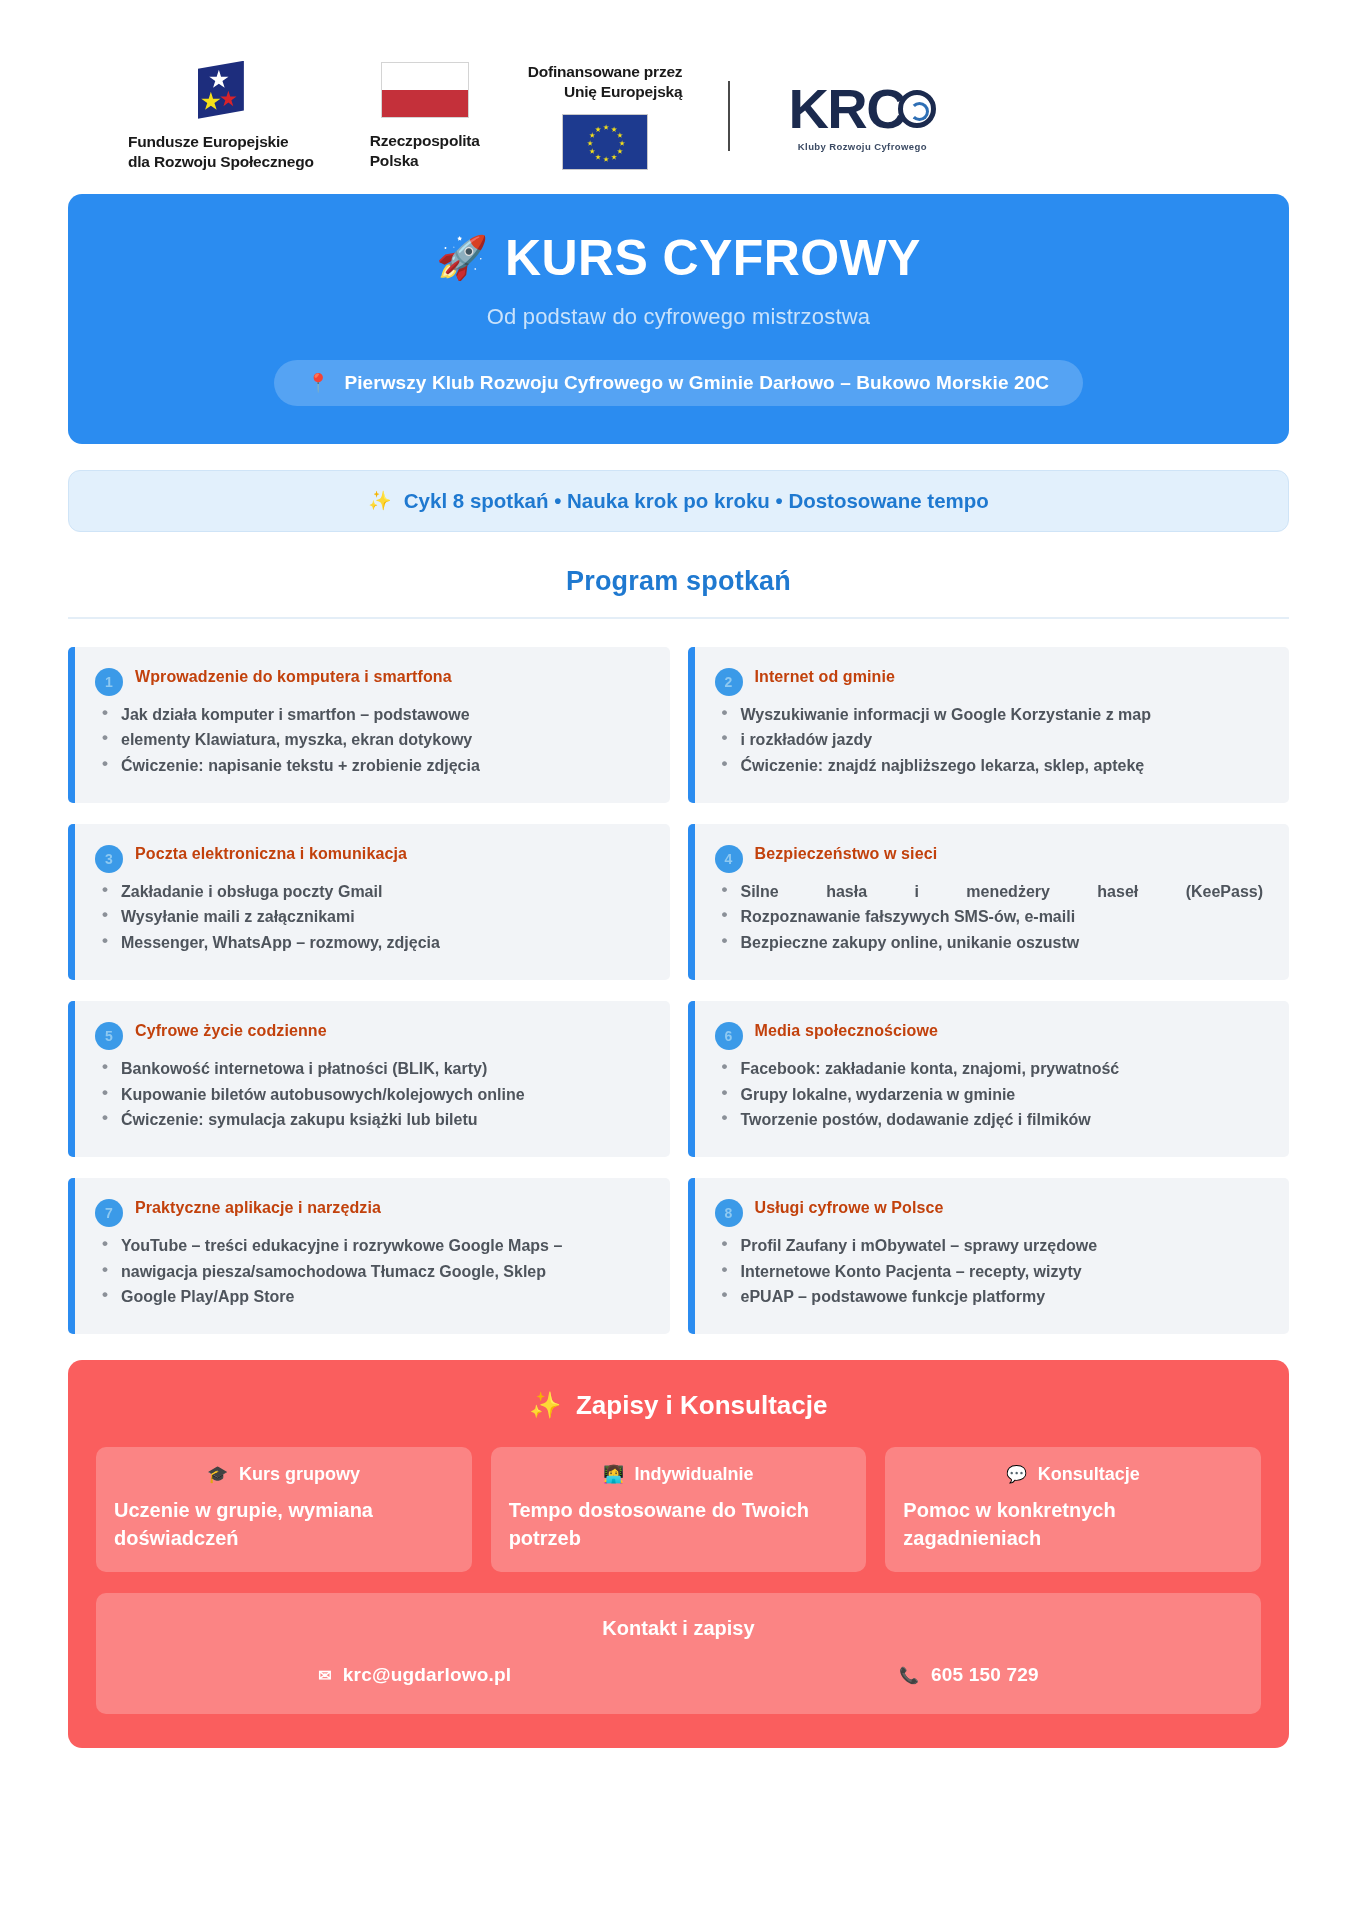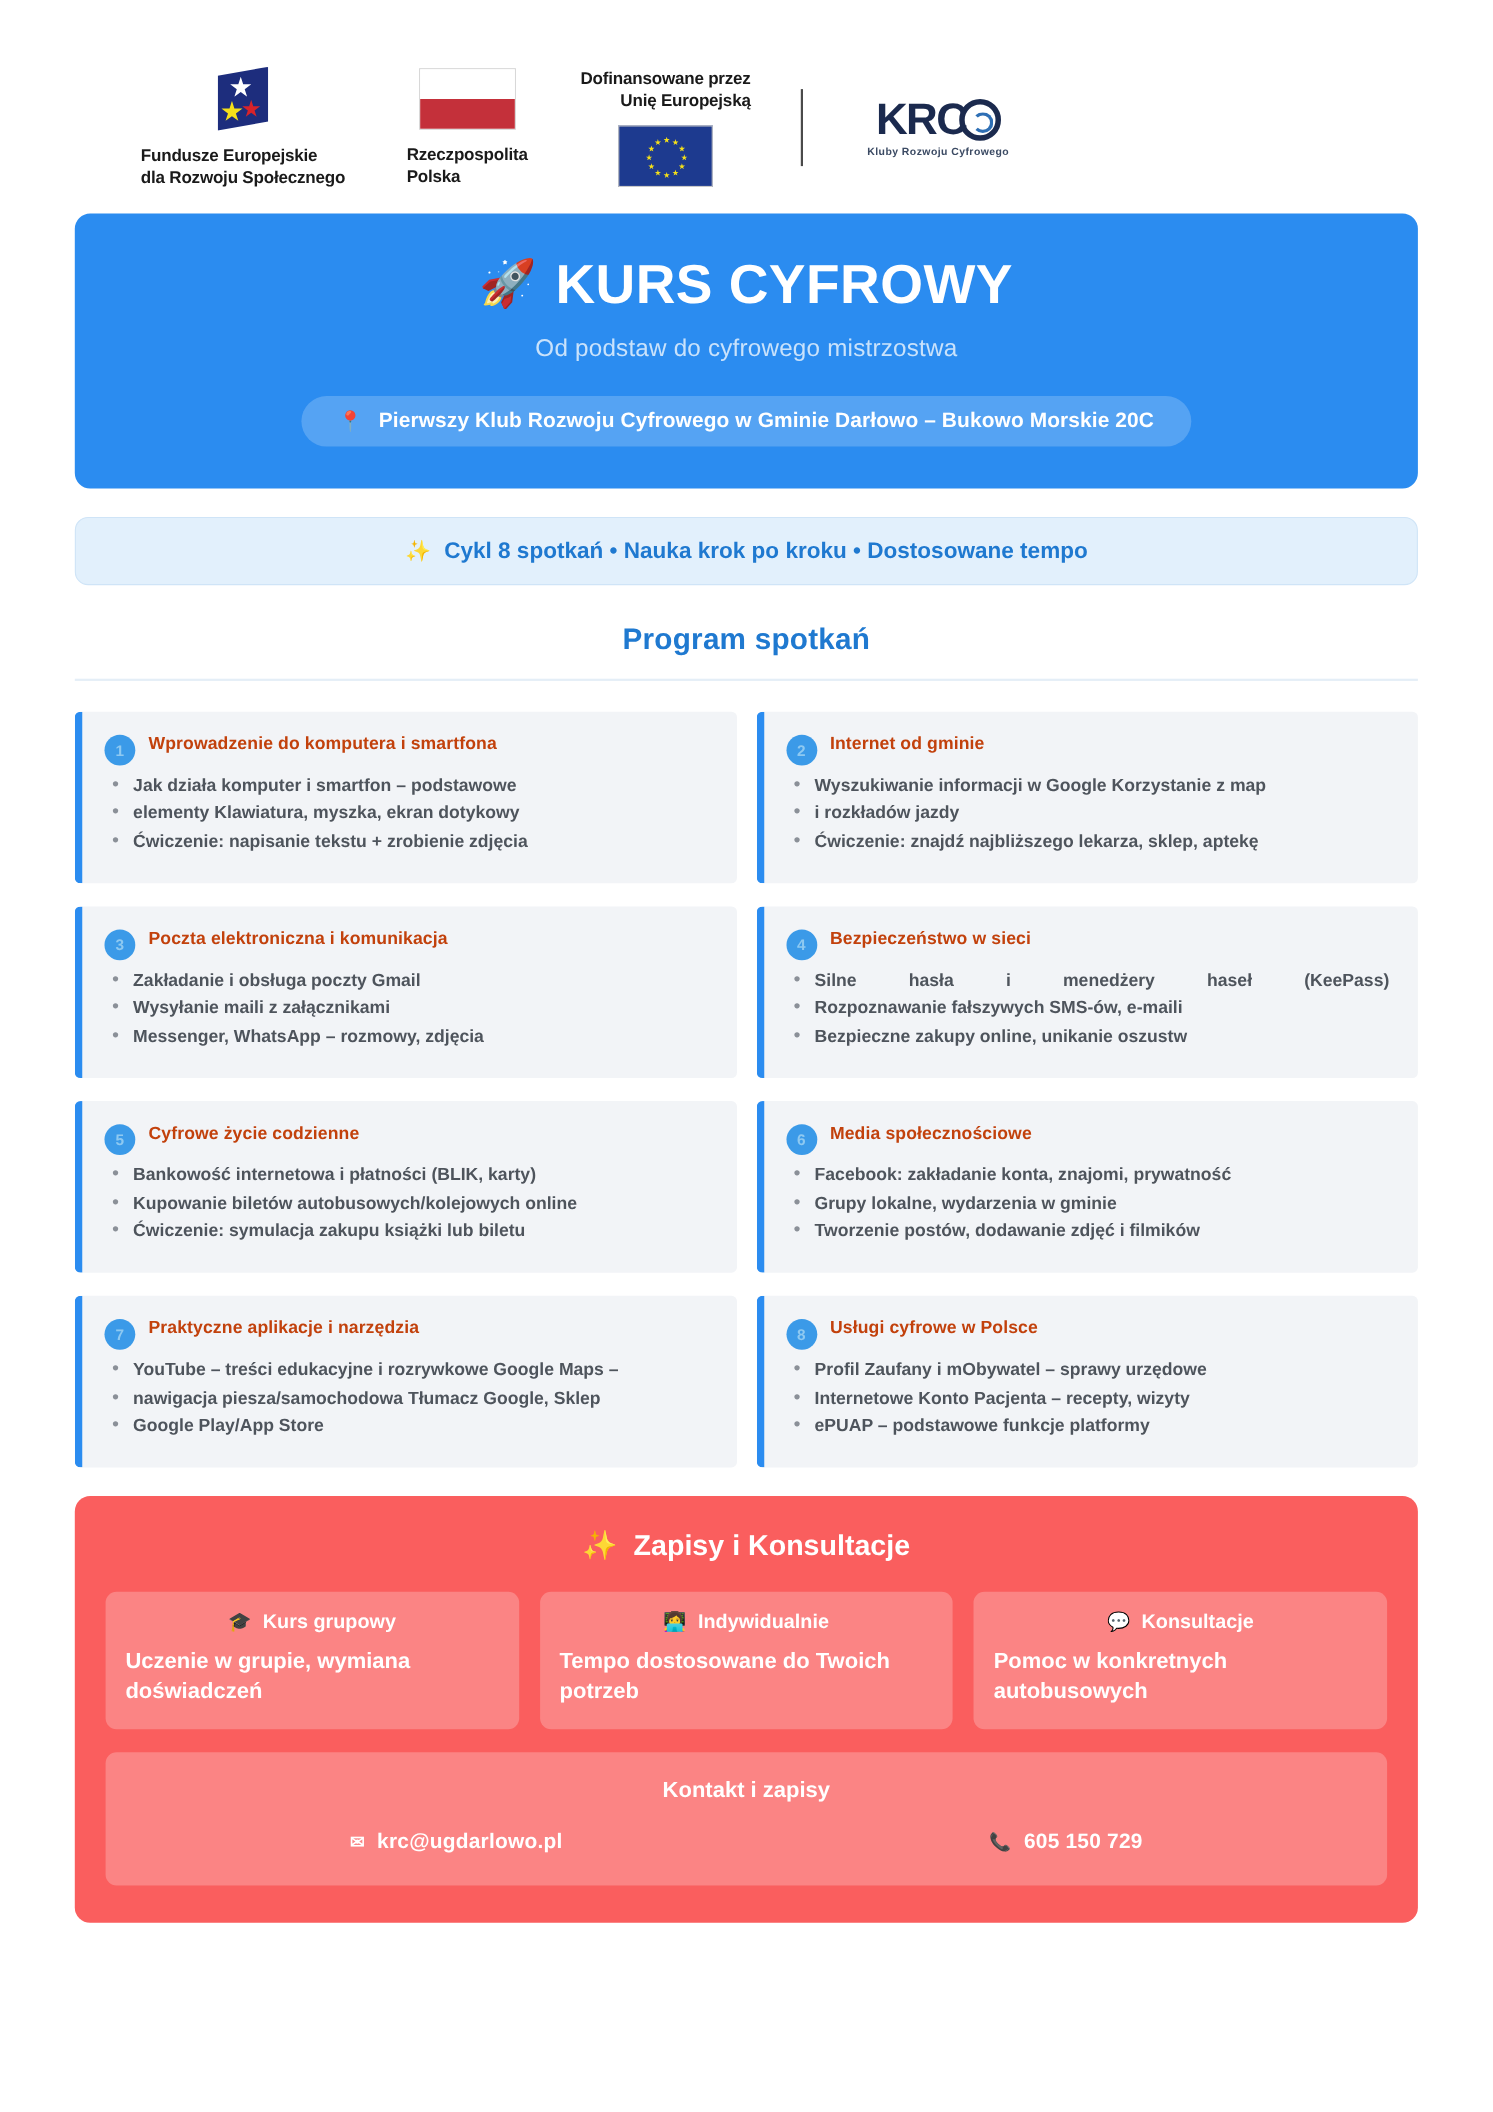--- a/index.html
+++ b/index.html
@@ -108,21 +108,21 @@
   
   .krc-logo {
     margin-left: 58px;
     display: flex;
     flex-direction: column;
     align-items: center;
   }
   .krc-main {
     display: flex;
     align-items: center;
-    font-size: 40px;
+    font-size: 56px;
     font-weight: 800;
     color: #1b2a4e;
     letter-spacing: -1.5px;
     line-height: 1;
   }
   .krc-at {
     width: 38px; height: 38px;
     margin-left: -7px;
     border: 5px solid #1b2a4e;
     border-radius: 50%;
@@ -557,21 +557,21 @@
           <span>Indywidualnie</span>
         </div>
         <div class="feature-desc">Tempo dostosowane do Twoich potrzeb</div>
       </div>
 
       <div class="feature">
         <div class="feature-head">
           <span class="feature-icon">💬</span>
           <span>Konsultacje</span>
         </div>
-        <div class="feature-desc">Pomoc w konkretnych autobusowych</div>
+        <div class="feature-desc">Pomoc w konkretnych zagadnieniach</div>
       </div>
     </div>
 
     <div class="contact">
       <div class="contact-title">Kontakt i zapisy</div>
       <div class="contact-row">
         <div class="contact-item">
           <span class="contact-icon">✉</span>
           <span>krc@ugdarlowo.pl</span>
         </div>

